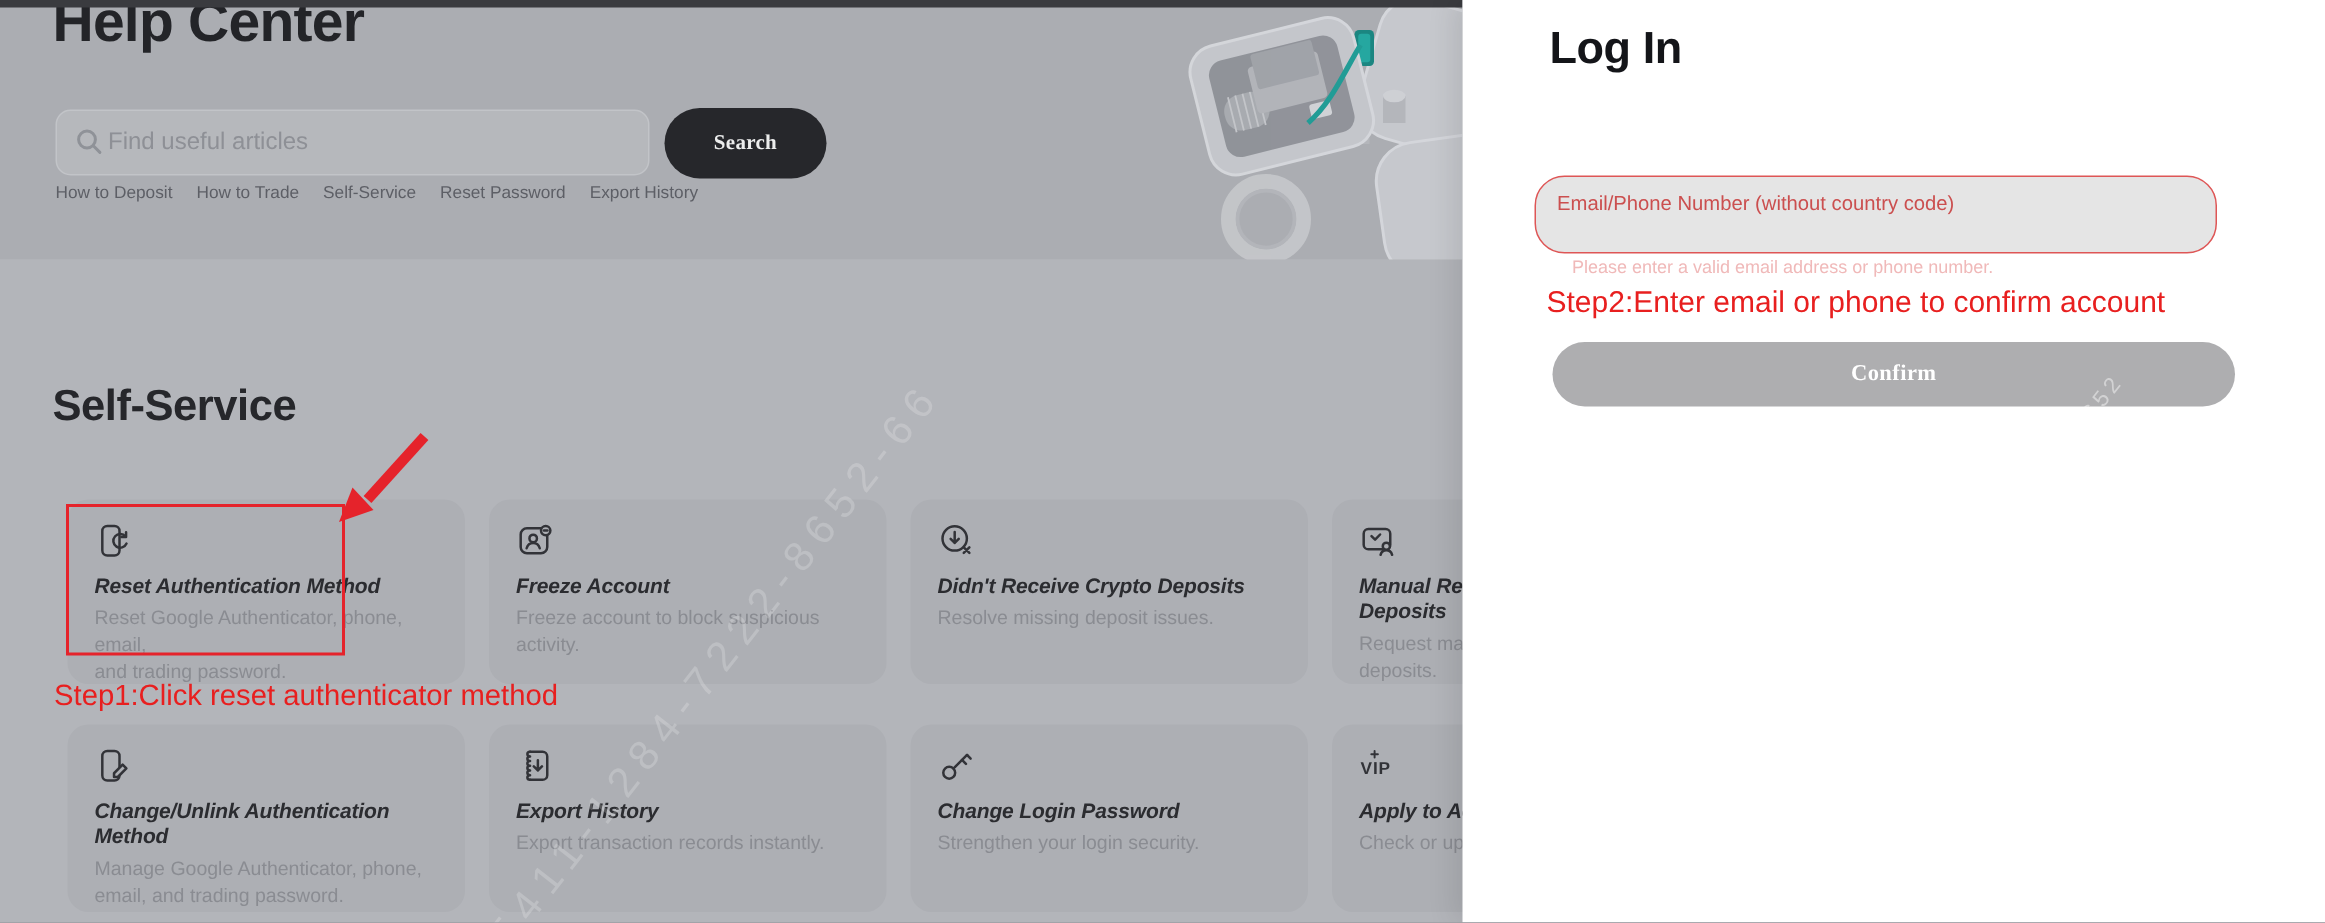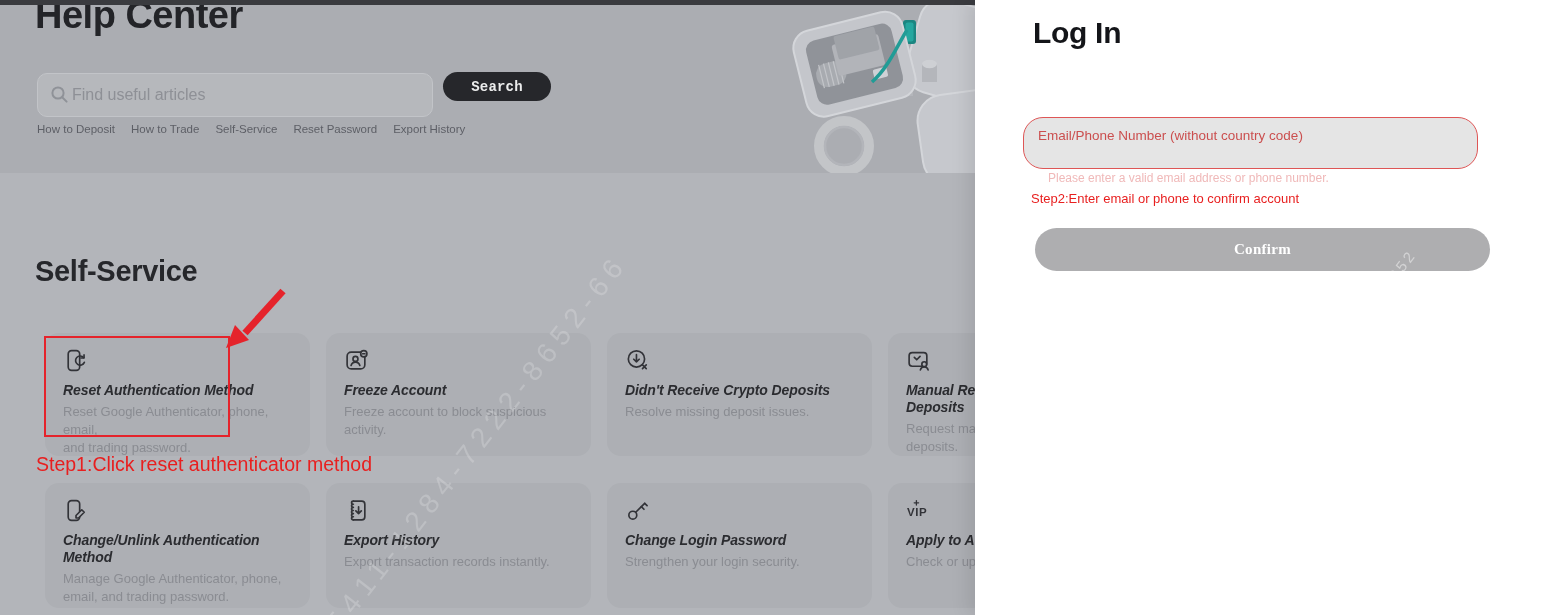--- a/index.html
+++ b/index.html
@@ -12,23 +12,23 @@
   .hero{position:absolute;left:0;top:0;width:975px;height:173px;background:#abadb2;overflow:hidden;}
   .body-area{position:absolute;left:0;top:173px;width:975px;height:442px;background:#b3b5ba;}
 
   .hc-title{position:absolute;left:35px;top:-6px;font-size:38px;font-weight:700;
             letter-spacing:-0.5px;color:#232428;z-index:2;}
   .search-input{position:absolute;left:37px;top:73px;width:396px;height:44px;border-radius:10px;
             background:#b6b8bc;border:1px solid #c2c4c8;padding:0 14px 0 34px;font-size:16px;
             color:#3a3b40;outline:none;z-index:2;}
   .search-input::placeholder{color:#8e9096;opacity:1;}
   .search-mag{position:absolute;left:49px;top:84px;z-index:3;pointer-events:none;}
-  .search-btn{position:absolute;left:443px;top:72px;width:108px;height:29px;border:none;
+  .search-btn{position:absolute;left:443px;top:72px;width:108px;height:47px;border:none;
             border-radius:24px;background:#26272b;color:#eceded;font-size:14px;font-weight:700;
-            letter-spacing:.2px;cursor:pointer;z-index:2;font-family:Liberation Mono, monospace;}
+            letter-spacing:.2px;cursor:pointer;z-index:2;font-family:Liberation Serif, serif;}
   .quick-links{position:absolute;left:37px;top:123px;display:flex;gap:16px;z-index:2;}
   .quick-links span{font-size:11.5px;color:#5d5f66;cursor:pointer;}
 
   .section-title{position:absolute;left:35px;top:255px;font-size:29px;font-weight:700;
             letter-spacing:-0.3px;color:#26272b;}
 
   .card{position:absolute;width:265px;border-radius:14px;background:#adafb4;
         padding:15px 18px;cursor:pointer;z-index:1;}
   .card .cicon{display:block;}
   .ctitle{margin-top:9px;font-size:14px;font-weight:700;line-height:17px;color:#2b2c30;
@@ -51,21 +51,21 @@
   
   .panel{position:absolute;left:975px;top:0;width:575px;height:615px;background:#ffffff;
          z-index:10;box-shadow:-6px 0 18px rgba(0,0,0,0.10);}
   .login-title{position:absolute;left:58px;top:16px;font-size:30px;font-weight:700;
          color:#141519;letter-spacing:-0.3px;}
   .email-input{position:absolute;left:48px;top:117px;width:455px;height:52px;border-radius:20px;
          border:1px solid #de5656;background:#e5e5e5;padding:8px 14px 24px;font-size:13.5px;
          color:#c2403c;outline:none;font-family:inherit;}
   .email-input::placeholder{color:#cb4f4f;opacity:1;}
   .error-msg{position:absolute;left:73px;top:171px;font-size:12px;color:#f0b9b9;}
-  .step2{position:absolute;left:56px;top:191px;font-size:13px;color:#e81f1f;}
+  .step2{position:absolute;left:56px;top:191px;font-size:20px;color:#e81f1f;}
   .confirm-btn{position:absolute;left:60px;top:228px;width:455px;height:43px;border:none;
          border-radius:22px;background:#aeaeb0;color:#ffffff;font-size:15px;font-weight:700;
          letter-spacing:.3px;cursor:pointer;font-family:Liberation Serif, serif;}
 
   .illus{position:absolute;left:770px;top:0;z-index:1;}
 </style>
 </head>
 <body>
 
 <div class="stage">

